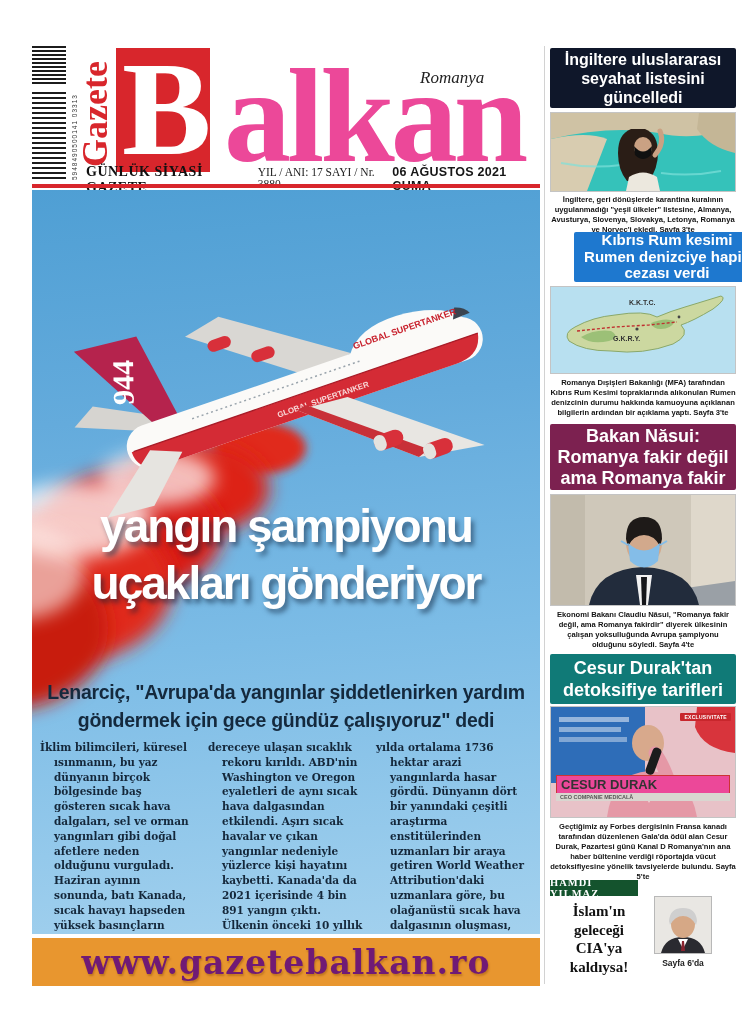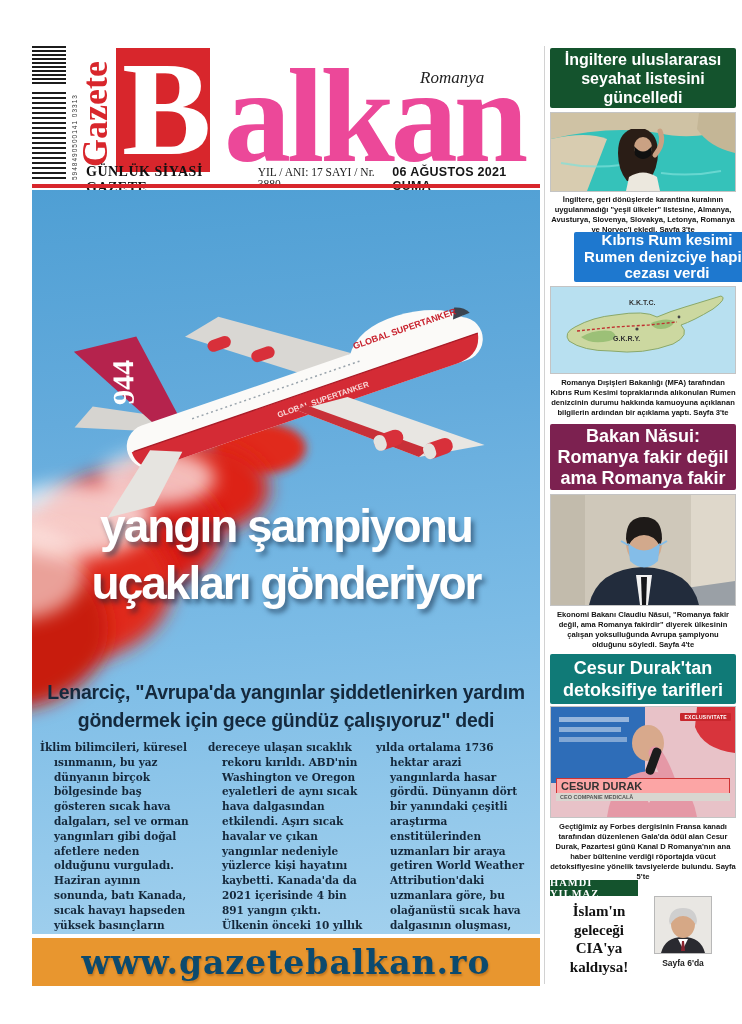--- a/index.html
+++ b/index.html
@@ -39,28 +39,28 @@
   .headline{position:absolute;left:0;top:308px;width:100%;text-align:center;z-index:3;
       color:#fff;font-weight:bold;font-size:46px;line-height:57px;letter-spacing:-2px;
       text-shadow:3px 4px 5px rgba(15,35,60,.55);}
   .subheadline{position:absolute;left:0;top:488px;width:100%;text-align:center;z-index:3;
       color:#14293d;font-weight:bold;font-size:19.5px;line-height:28px;letter-spacing:-0.3px;}
   .bodycols{position:absolute;left:8px;top:550px;width:492px;display:flex;gap:12px;z-index:3;
       font-family:"DejaVu Serif",serif;font-weight:bold;font-size:10.5px;line-height:14.8px;
       color:#14273a;}
   .bodycols .col{flex:1;padding-left:14px;text-indent:-14px;}
   .url-banner{position:absolute;left:32px;top:938px;width:508px;height:48px;background:#e8962f;
-      display:flex;align-items:center;justify-content:center;color:#0c4a6e;
+      display:flex;align-items:center;justify-content:center;color:#701a75;
       font-family:"DejaVu Serif",serif;font-weight:bold;font-size:33px;letter-spacing:1px;
       text-shadow:1px 2px 2px rgba(120,60,0,.35);}
   
   .sb{position:absolute;left:550px;width:186px;}
   .sb-box{display:flex;align-items:center;justify-content:center;text-align:center;
       color:#fff;font-weight:bold;border-radius:2px;padding:2px 6px;box-sizing:border-box;}
-  .sb0-box{top:48px;height:60px;background:#14532d;font-size:16px;line-height:19px;}
+  .sb0-box{top:48px;height:60px;background:#0f172a;font-size:16px;line-height:19px;}
   .sb1-box{top:232px;height:50px;background:#1e78cf;font-size:15px;line-height:16.5px;}
   .sb2-box{top:424px;height:66px;background:#7c2150;font-size:18px;line-height:21px;}
   .sb3-box{top:654px;height:50px;background:#107a77;font-size:18px;line-height:22px;}
   .sphoto{border:1px solid #c4c4c4;box-sizing:border-box;overflow:hidden;position:relative;background:#ddd;}
   .sb0-photo{top:112px;height:80px;}
   .sb1-photo{top:286px;height:88px;}
   .sb2-photo{top:494px;height:112px;}
   .sb3-photo{top:706px;height:112px;}
   .sb-cap{font-size:7.6px;font-weight:bold;line-height:10px;text-align:center;color:#141414;}
   .sb0-cap{top:195px;} .sb1-cap{top:378px;} .sb2-cap{top:610px;} .sb3-cap{top:822px;}
@@ -68,22 +68,22 @@
       color:#fff;font-family:"Liberation Serif",serif;font-weight:bold;font-size:10.5px;
       letter-spacing:1px;display:flex;align-items:center;justify-content:center;}
   .colm-headline{position:absolute;left:550px;top:902px;width:98px;text-align:center;
       font-family:"Liberation Serif",serif;font-weight:bold;font-size:15px;line-height:18.5px;color:#111;}
   .colm-photo{position:absolute;left:654px;top:896px;width:58px;height:58px;
       border:1px solid #b8b8b8;box-sizing:border-box;overflow:hidden;}
   .colm-ref{position:absolute;left:650px;top:958px;width:66px;text-align:center;
       font-size:8.5px;font-weight:bold;color:#222;}
   
   .lt{position:absolute;left:5px;right:5px;bottom:16px;z-index:2;}
-  .lt-name{background:#fca5a5;border:1px solid #c33;border-bottom:none;color:#333;
-      font-size:11px;font-weight:bold;padding:1px 4px;}
+  .lt-name{background:#ec4899;border:1px solid #c33;border-bottom:none;color:#333;
+      font-size:13px;font-weight:bold;padding:1px 4px;}
   .lt-title{background:#d9d6d0;color:#555;font-size:5.5px;font-weight:bold;padding:1px 4px;}
   .lt-tag{position:absolute;right:4px;top:6px;background:#c8262c;color:#fff;font-size:5px;
       font-weight:bold;padding:1px 4px;border-radius:1px;z-index:2;letter-spacing:.3px;}
 </style>
 </head>
 <body>
 
 <div id="page">
 
   <div class="barcode">

